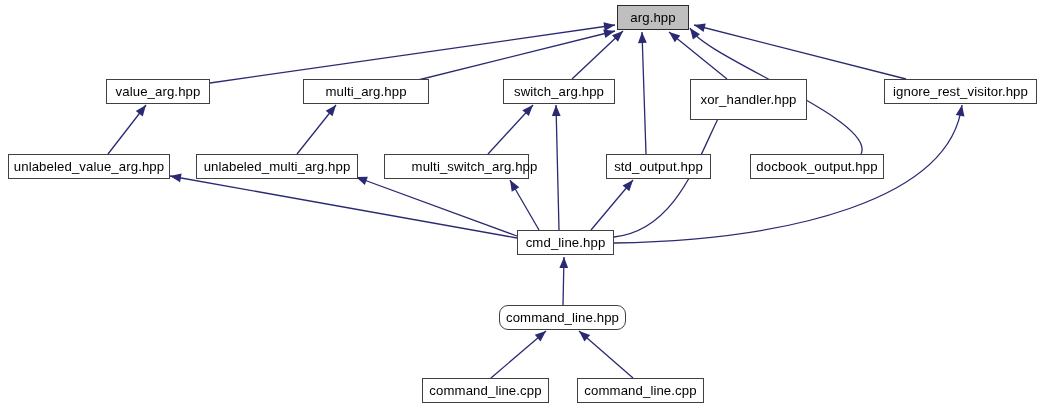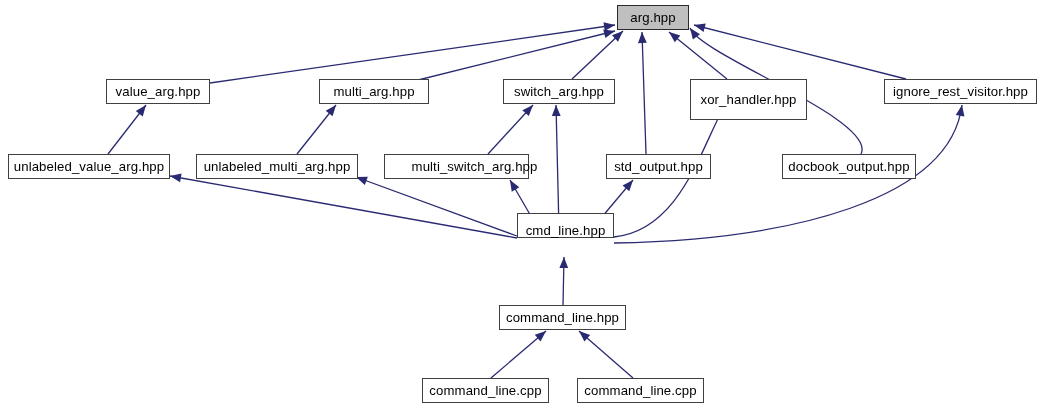--- a/index.html
+++ b/index.html
@@ -100,21 +100,21 @@
       <polygon points="579,331 590.1860546258434,334.902842798224 584.4086307302838,341.5407169406749" class="edge-head"></polygon>
     </svg>
 
   <div id="node-layer">
       <div class="graph-node root-node" style="left: 617px; top: 5px; width: 72px; height: 25px; justify-content: center;">
         <span>arg.hpp</span>
       </div>
       <div class="graph-node" style="left: 106px; top: 79px; width: 104px; height: 25px;">
         <span>value_arg.hpp</span>
       </div>
-      <div class="graph-node" style="left: 303px; top: 79px; width: 110px; height: 25px; margin-left: 16px;">
+      <div class="graph-node" style="left: 303px; top: 79px; width: 126px; height: 25px;">
         <span>multi_arg.hpp</span>
       </div>
       <div class="graph-node" style="left: 503px; top: 79px; width: 112px; height: 25px;">
         <span>switch_arg.hpp</span>
       </div>
       <div class="graph-node" style="left: 690px; top: 79px; width: 117px; height: 41px;">
         <span>xor_handler.hpp</span>
       </div>
       <div class="graph-node" style="left: 884px; top: 79px; width: 153px; height: 25px; text-align: right;">
         <span>ignore_rest_visitor.hpp</span>
@@ -124,27 +124,27 @@
       </div>
       <div class="graph-node" style="left: 196px; top: 154px; width: 162px; height: 25px;">
         <span>unlabeled_multi_arg.hpp</span>
       </div>
       <div class="graph-node" style="left: 384px; top: 154px; width: 145px; height: 25px; padding-left: 36px;">
         <span>multi_switch_arg.hpp</span>
       </div>
       <div class="graph-node" style="left: 606px; top: 154px; width: 105px; height: 25px;">
         <span>std_output.hpp</span>
       </div>
-      <div class="graph-node" style="left: 782px; top: 154px; width: 134px; height: 25px;">
+      <div class="graph-node" style="left: 750px; top: 154px; width: 134px; height: 25px;">
         <span>docbook_output.hpp</span>
       </div>
-      <div class="graph-node" style="left: 517px; top: 213px; width: 97px; height: 25px; align-items: flex-end;">
+      <div class="graph-node" style="left: 517px; top: 230px; width: 97px; height: 25px;">
         <span>cmd_line.hpp</span>
       </div>
-      <div class="graph-node" style="left: 499px; top: 305px; width: 127px; height: 25px;">
+      <div class="graph-node" style="left: 499px; top: 305px; width: 127px; height: 25px; border-radius: 9px;">
         <span>command_line.hpp</span>
       </div>
       <div class="graph-node" style="left: 422px; top: 378px; width: 127px; height: 25px;">
         <span>command_line.cpp</span>
       </div>
       <div class="graph-node" style="left: 577px; top: 378px; width: 127px; height: 25px;">
         <span>command_line.cpp</span>
       </div>
     </div>
 

